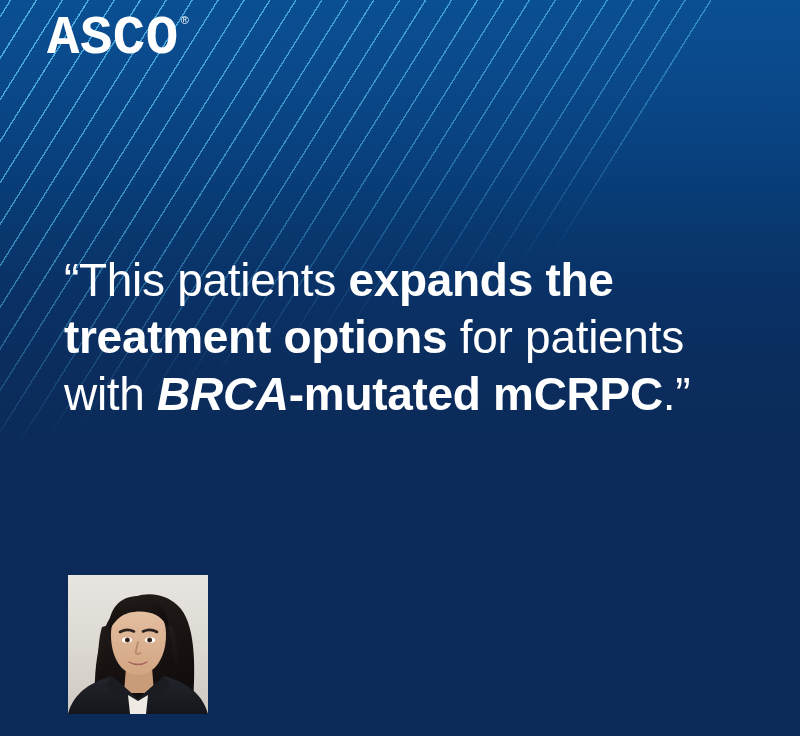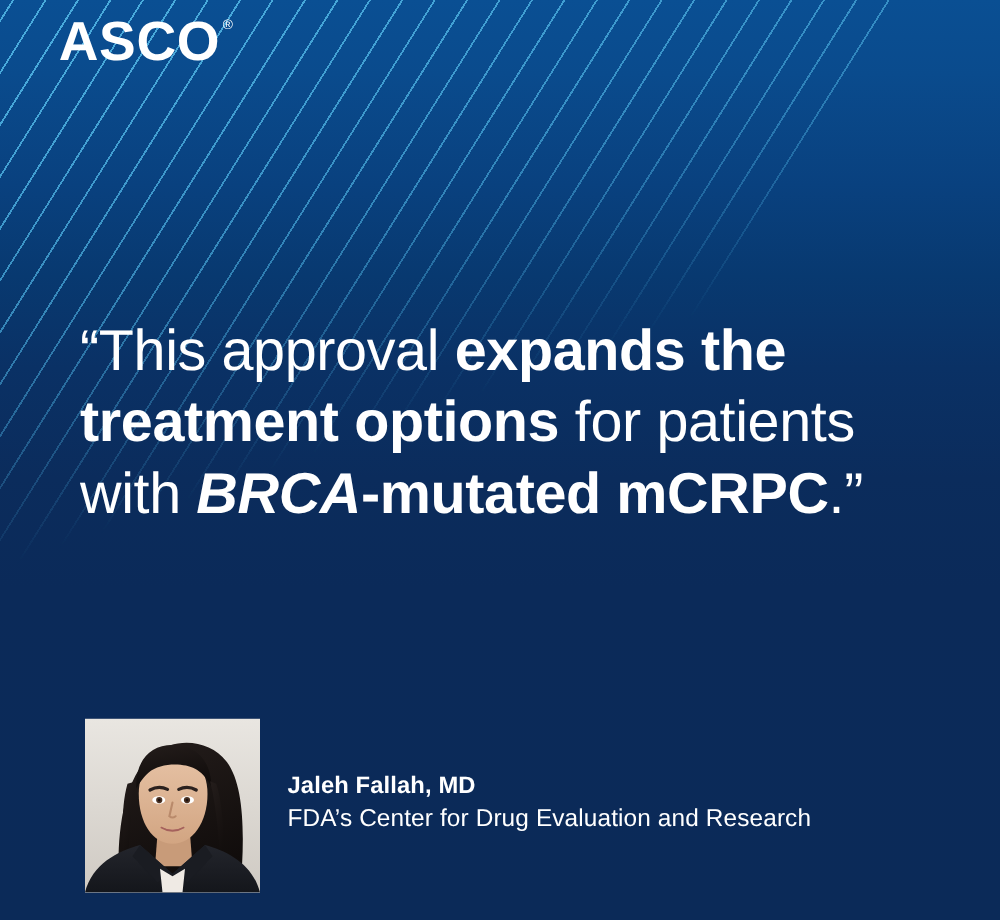--- a/index.html
+++ b/index.html
@@ -62,24 +62,25 @@
   
   #logo {
     position: absolute;
     left: 47px;
     top: 12px;
     display: flex;
     align-items: flex-start;
     color: #ffffff;
   }
   #logo .wordmark {
-    font-size: 44px;
+    font-size: 54px;
     font-weight: bold;
     letter-spacing: 0.5px;
     line-height: 1;
+    font-family: Liberation Mono, monospace;
   }
   #logo .regmark {
     font-size: 11px;
     line-height: 1;
     margin-top: 3px;
     margin-left: 2px;
     font-weight: normal;
   }
 
   
@@ -139,21 +140,21 @@
 <div id="card">
 
   <div class="diagonals"></div>
   <div class="diagonals fade2"></div>
 
   <div id="logo">
     <span class="wordmark">ASCO</span>
     <span class="regmark">®</span>
   </div>
 
-  <div id="quote"><span>“</span><span>This approval </span><b>expands the treatment options</b><span> for patients with </span><i>BRCA</i><b>-mutated mCRPC</b><span>.</span><span>”</span></div>
+  <div id="quote"><span>“</span><span>This patients </span><b>expands the treatment options</b><span> for patients with </span><i>BRCA</i><b>-mutated mCRPC</b><span>.</span><span>”</span></div>
 
   <div id="attribution">
 
     <div id="portrait">
       <svg width="140" height="139" viewBox="0 0 140 139">
         <defs>
           <linearGradient id="bgw" x1="0" y1="0" x2="0" y2="1">
             <stop offset="0" stop-color="#e9e6e1"></stop>
             <stop offset="1" stop-color="#cfcac3"></stop>
           </linearGradient>
@@ -198,20 +199,16 @@
         <path d="M61 87 q9 5.5 18 0 q-9 3 -18 0 Z" fill="#b5736d"></path>
         <path d="M61 87 q9 5.5 18 0" stroke="#a5615c" stroke-width="1.2" fill="none" stroke-linecap="round"></path>
 
         <path d="M0 139 C6 116 26 106 44 101 L70 124 L96 101 C114 106 134 116 140 139 Z" fill="url(#jack)"></path>
         <path d="M44 101 L70 124 L58 131 L38 110 Z" fill="#1a1c22"></path>
         <path d="M96 101 L70 124 L82 131 L102 110 Z" fill="#1a1c22"></path>
         <path d="M60 120 L70 126 L80 120 L78 139 L62 139 Z" fill="#efeae4"></path>
       </svg>
     </div>
 
-    <div id="who">
-      <div class="name">Jaleh Fallah, MD</div>
-      <div class="affiliation">FDA’s Center for Drug Evaluation and Research</div>
-    </div>
 
   </div>
 
 </div>
 
 </body></html>

